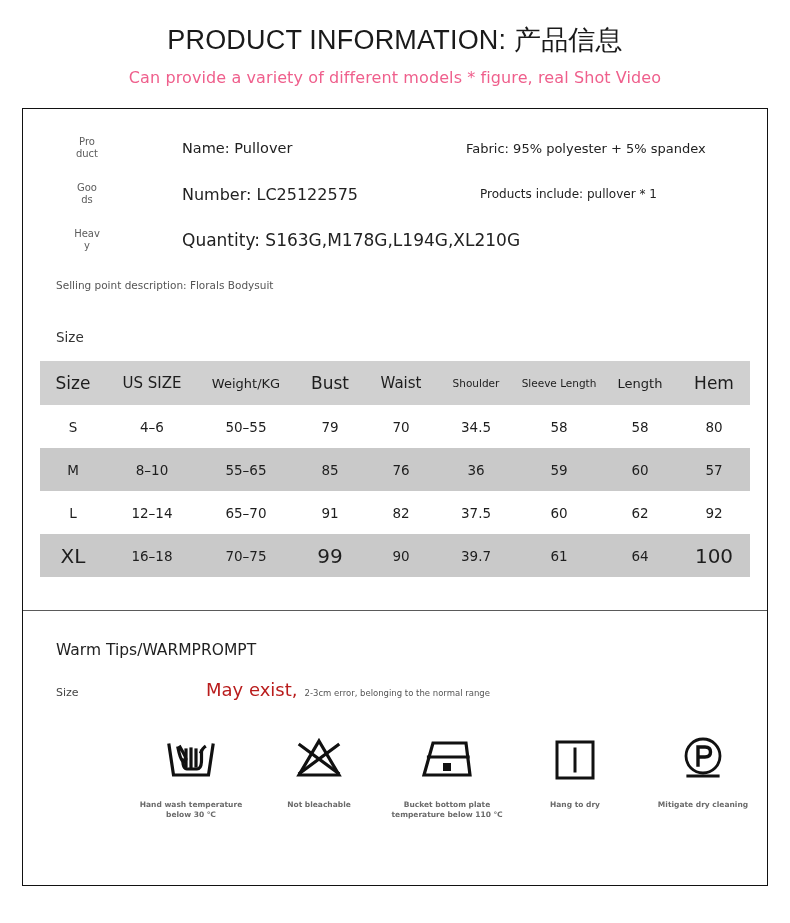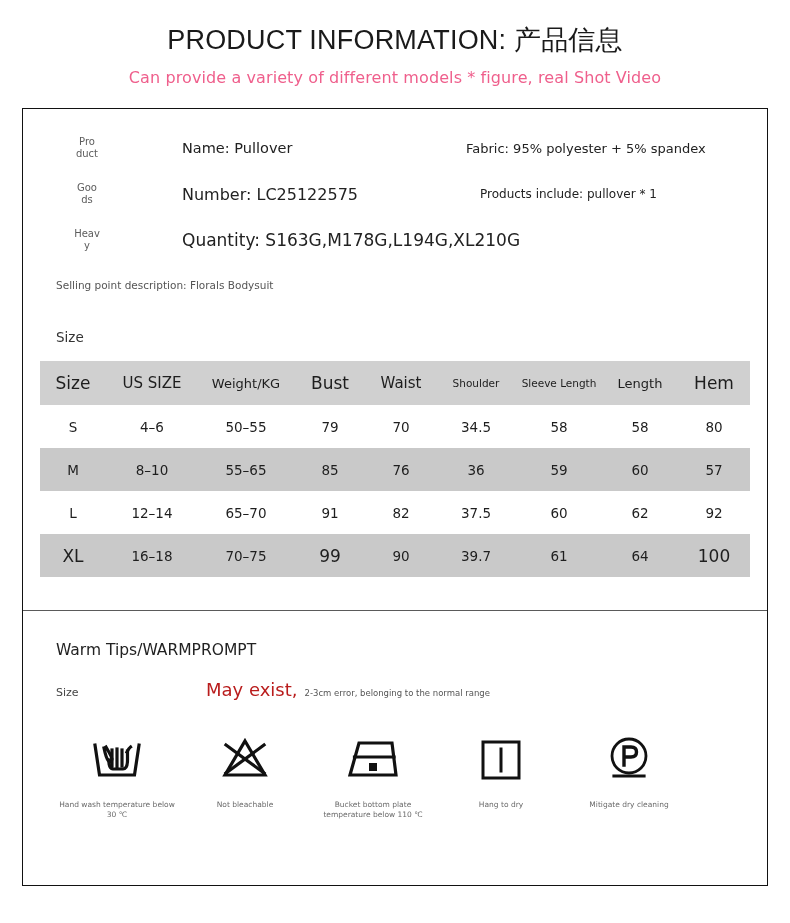--- a/index.html
+++ b/index.html
@@ -142,21 +142,21 @@
   .col-7 { width: 76px; }
   .col-8 { width: 72px; }
 
   
   .h-xl { font-size: 17px; }
   .h-lg { font-size: 15px; }
   .h-md { font-size: 13px; margin-top: 37px; }
   .h-sm { font-size: 10.5px; line-height: 1.2; }
   .h-wrap { text-align: left; padding-left: 10px; }
 
-  .d-lg { font-size: 17px; }
+  .d-lg { font-size: 20px; }
   .d-md { font-size: 13.5px; }
 
   
   .section-divider {
     margin-top: 33px;
     border-top: 1.4px solid #5a5a5a;
   }
 
   
   .tips-block {
@@ -183,24 +183,25 @@
   }
   .tips-val-small {
     font-size: 8.5px;
     color: #555;
     margin-left: 7px;
   }
 
   
   .care-row {
     display: flex;
-    justify-content: flex-start;
+    justify-content: flex-end;
     align-items: flex-start;
     margin-top: 32px;
     padding-left: 30px;
+    font-weight: bold;
   }
   .care-item {
     width: 128px;
     display: flex;
     flex-direction: column;
     align-items: center;
   }
   .care-glyph {
     height: 54px;
     display: flex;

